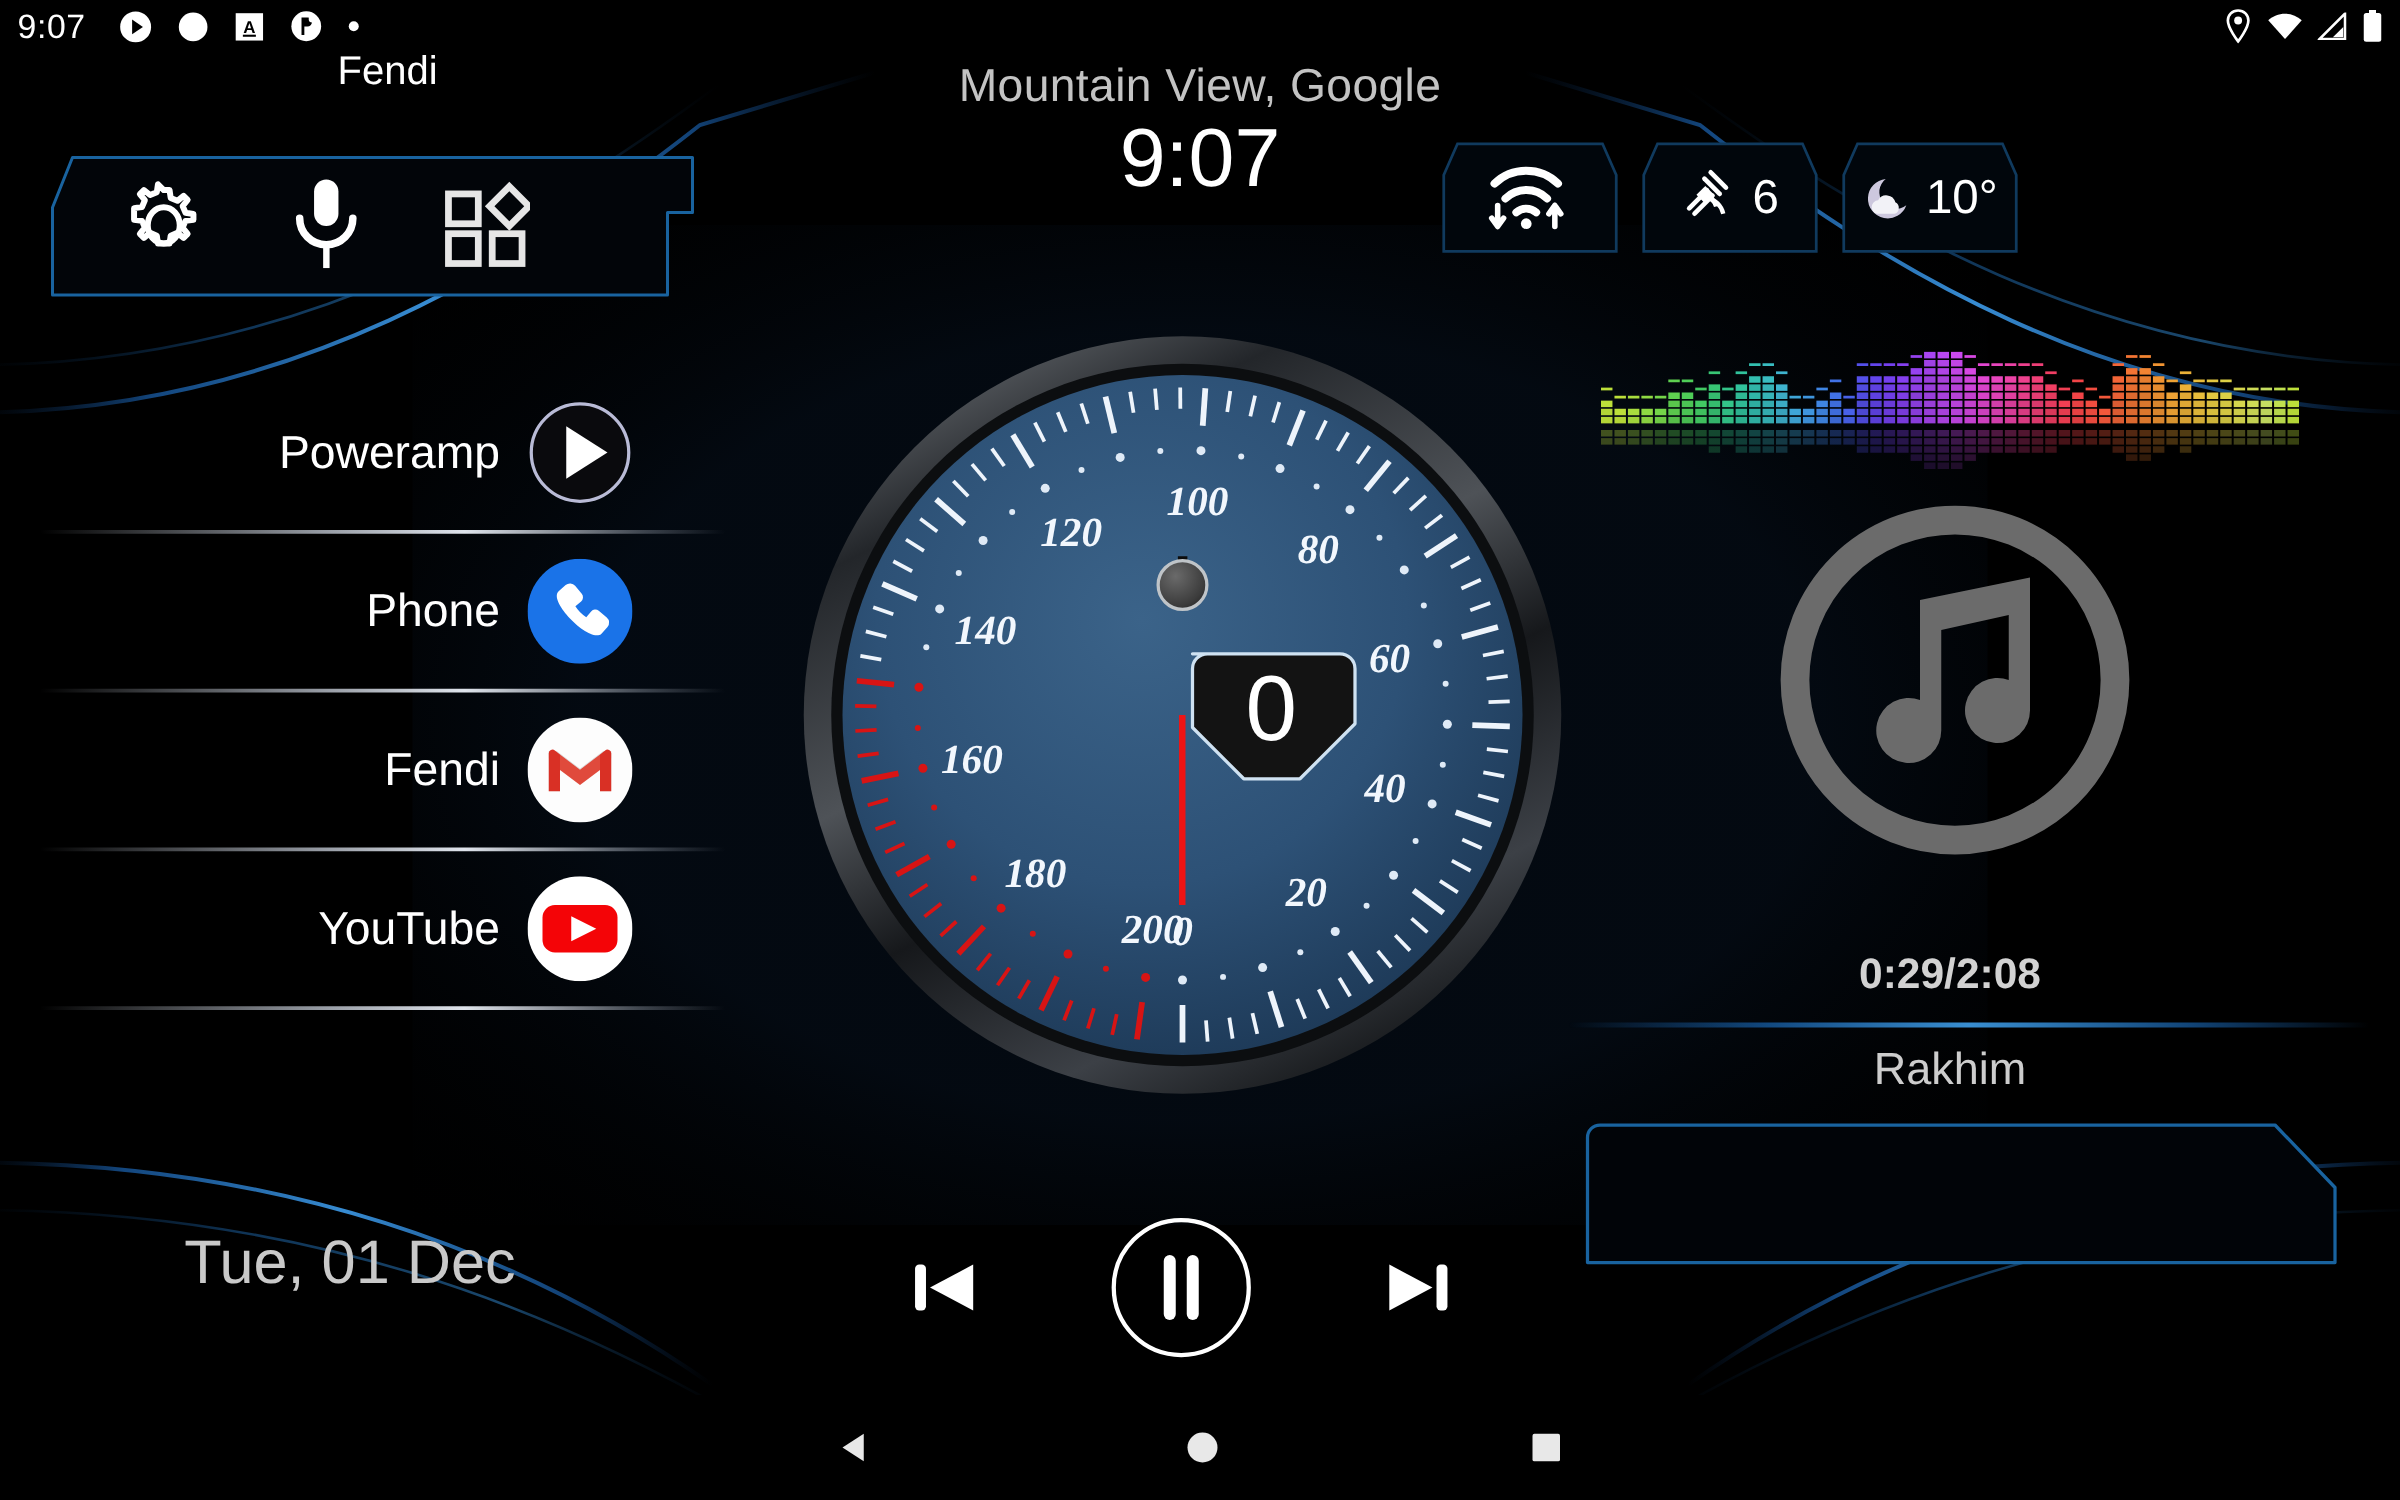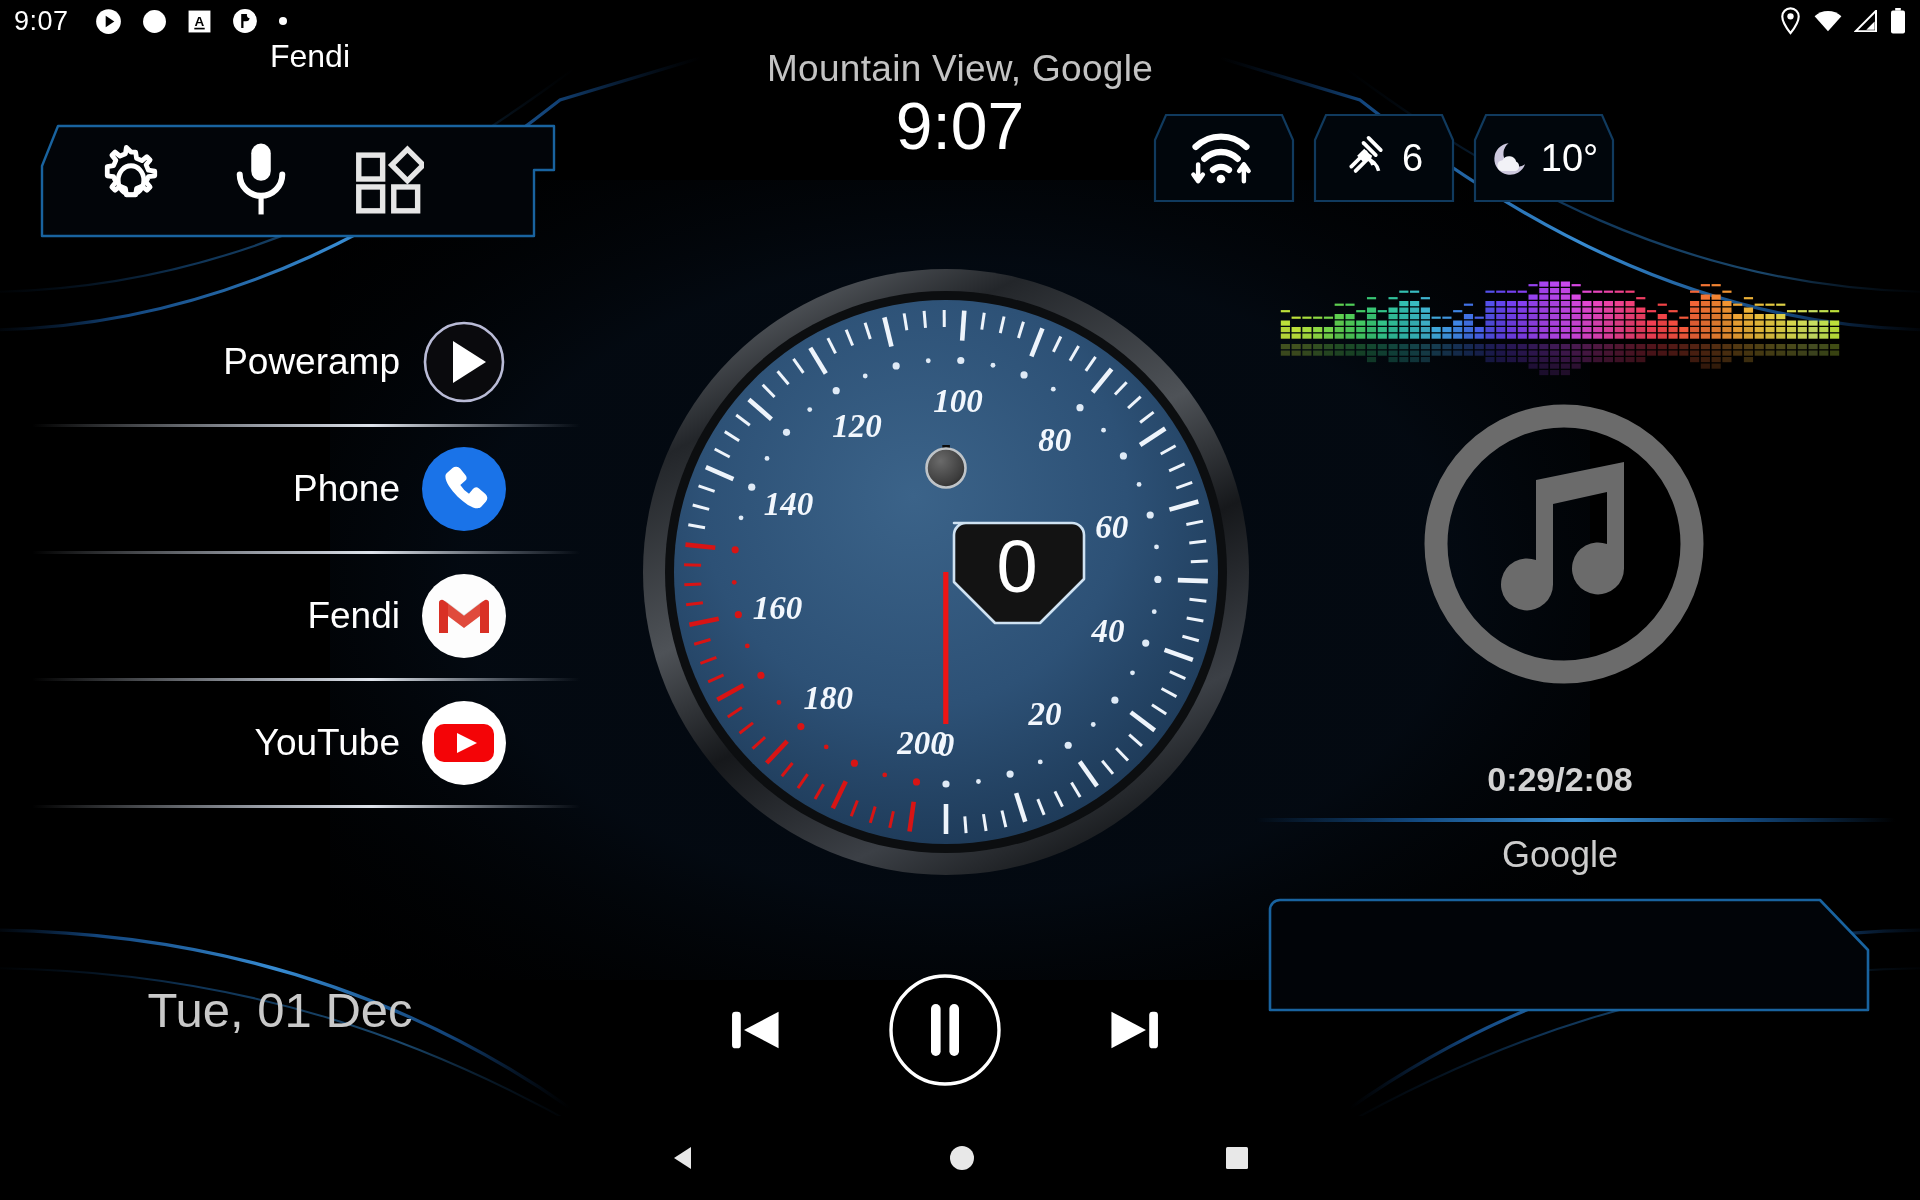--- a/index.html
+++ b/index.html
@@ -898,21 +898,21 @@
 
   <div class="albumwrap">
     <svg width="292" height="292" viewBox="0 0 292 292">
       <circle cx="146" cy="146" r="128" fill="none" stroke="#6b6b6b" stroke-width="23"></circle>
       <path d="M118 82 L206 64 V170 a26 26 0 1 1 -17 -24 V94 L135 106 V186 a26 26 0 1 1 -17 -24 Z" fill="#6b6b6b"></path>
     </svg>
   </div>
 
   <div class="trackpos">0:29/2:08</div>
   <div class="mediasep"></div>
-  <div class="artist">Google</div>
+  <div class="artist">Rakhim</div>
 
   <div class="titlepanel">
     <svg width="620" height="126" viewBox="0 0 620 126">
       <path d="M10 18 a10 10 0 0 1 10-10 H560 L608 58 V118 H10 Z" fill="#010408" stroke="#19639f" stroke-width="2.6" stroke-linejoin="round"></path>
     </svg>
   </div>
   <div class="titletext">Fendi</div>
 
   <div class="transport">
     <svg width="62" height="62" viewBox="0 0 44 44">

